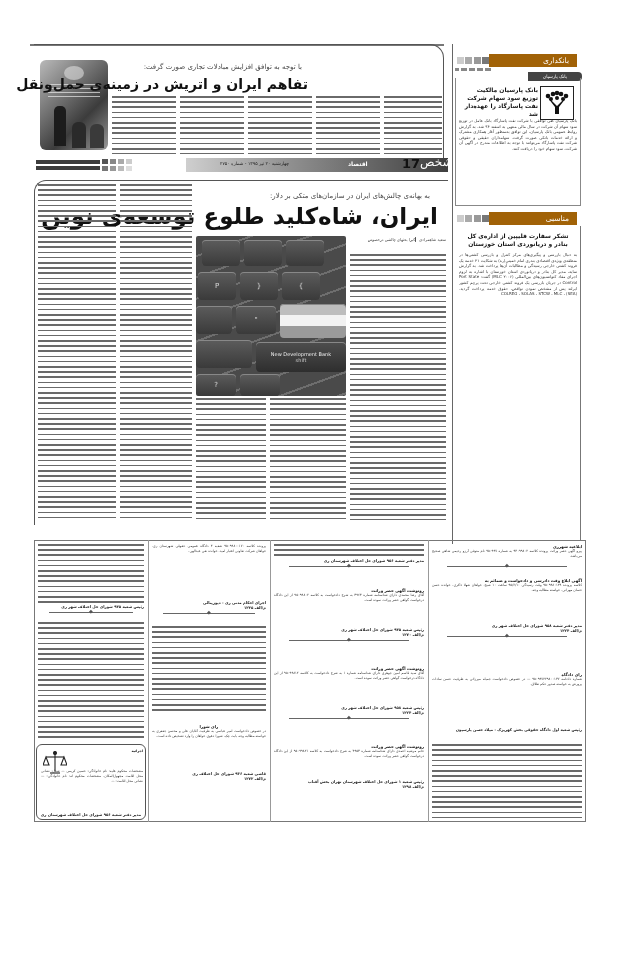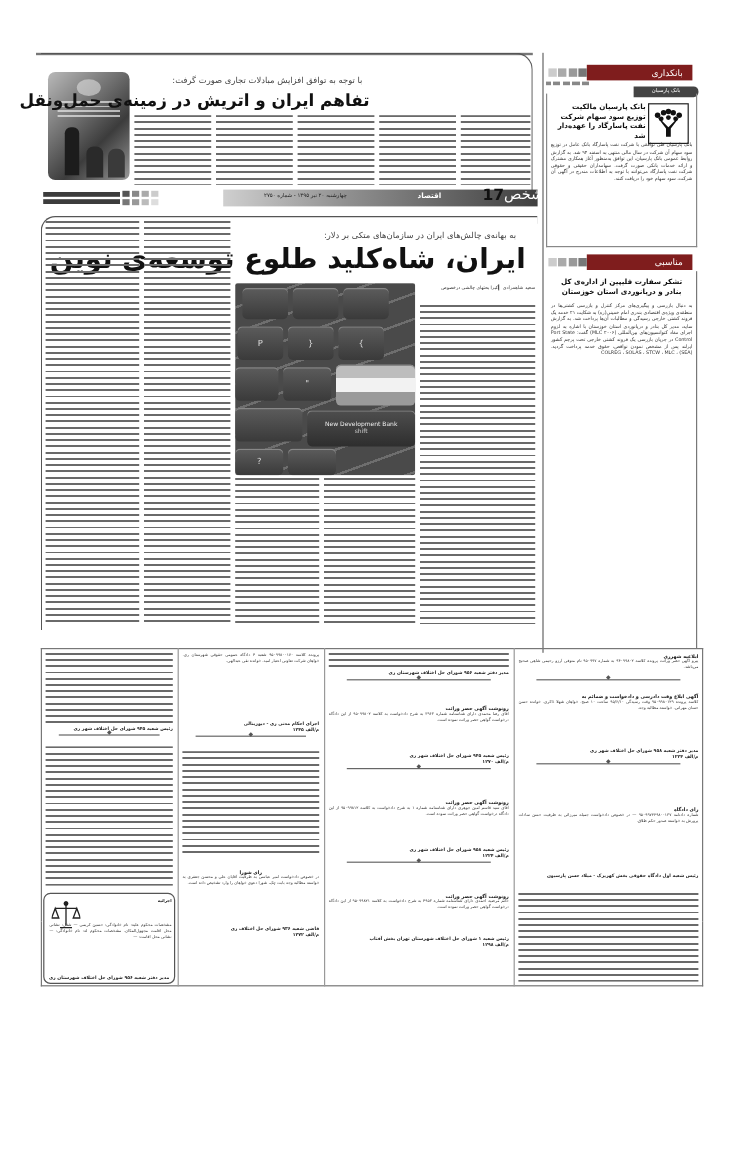--- a/index.html
+++ b/index.html
@@ -18,21 +18,21 @@
 
   
   #section-bar { left: 36px; top: 158px; width: 412px; height: 14px; }
   .bar-dark { background: #3c3c3c; }
   .bar-grad { background: linear-gradient(to left, #3f3f3f, #8f8f8f 60%, #cfcfcf); }
 
   
   #right-col { left: 452px; top: 44px; width: 132px; height: 500px; border-right: 1.2px solid #666; border-left: 1.2px solid #666; }
   .rubric { height: 13px; display: flex; align-items: center; }
   .rubric .sq { width: 7px; height: 7px; margin-left: 1.5px; }
-  .rubric .label-bar { flex: 1; height: 13px; background: #7f1d1d; color: #fff; font-size: 7.5px; display: flex; align-items: center; padding-right: 8px; }
+  .rubric .label-bar { flex: 1; height: 13px; background: #a16207; color: #fff; font-size: 7.5px; display: flex; align-items: center; padding-right: 8px; }
 
   .photo-box { background: linear-gradient(135deg, #b9b9b9, #6d6d6d 40%, #3c3c3c 65%, #9a9a9a); border-radius: 6px; }
   .keyboard { background: repeating-linear-gradient(160deg, #4a4a4a 0 18px, #6e6e6e 18px 20px), linear-gradient(#777,#444); border-radius: 2px; }
   .key { position: absolute; background: linear-gradient(#5c5c5c,#3a3a3a); border-radius: 4px; box-shadow: inset 0 1px 0 #888; color: #ddd; font-size: 7px; display: flex; align-items: center; justify-content: center; }
 
   .ad-box { border: 1px solid #666; }
   .rule-orn { height: 6px; position: relative; }
   .rule-orn::before { content: ""; position: absolute; left: 10%; right: 10%; top: 3px; height: 0.8px; background: #666; }
   .rule-orn::after { content: "◆"; position: absolute; left: 50%; top: -1px; font-size: 5px; color: #555; transform: translateX(-50%); }
   .ad-title { font-size: 4px; font-weight: bold; color: #111; }

